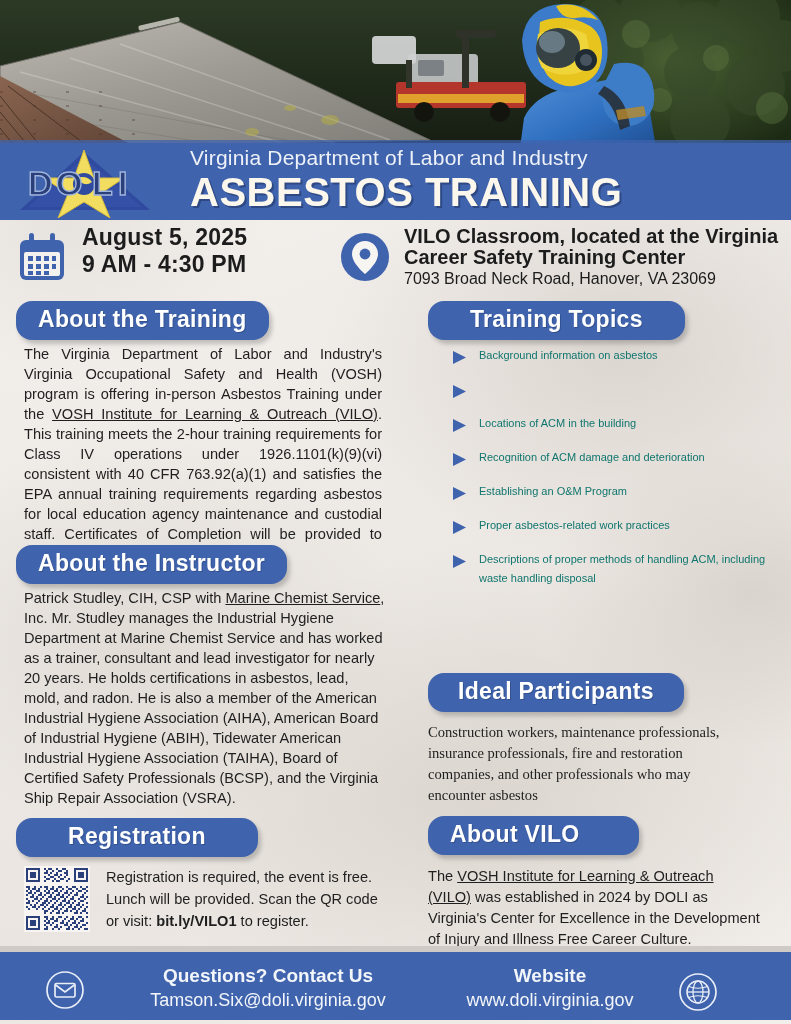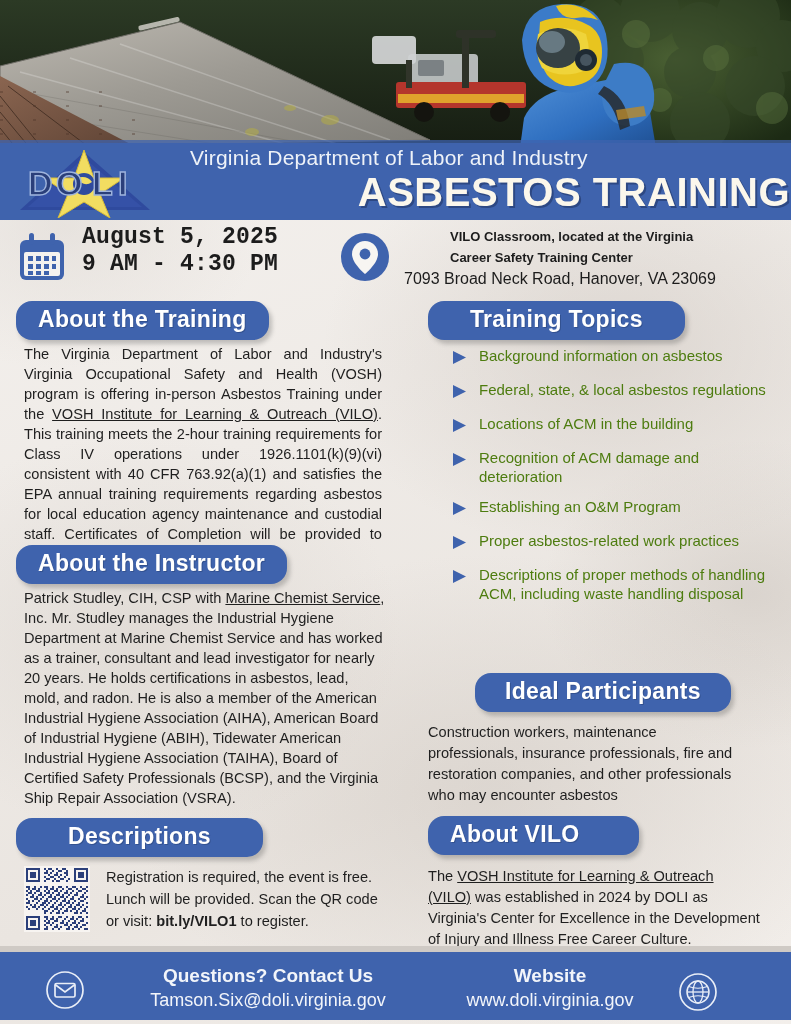--- a/index.html
+++ b/index.html
@@ -59,45 +59,45 @@
     text-align: left;
     color: #eef2f8;
     font-size: 21px;
     letter-spacing: .2px;
     z-index: 4;
   }
   .header-title {
     position: absolute;
     left: 190px; top: 170px;
     width: 600px;
-    text-align: right;
+    text-align: left;
     color: #fbf7ec;
     font-size: 40px;
     font-weight: bold;
     letter-spacing: .5px;
     text-shadow: 2px 2px 0 rgba(25,40,80,.45);
     z-index: 4;
   }
 
   
   .doli-logo {
     position: absolute;
     left: 14px; top: 148px;
     width: 168px; height: 70px;
     z-index: 5;
   }
 
   
   .info-strip { position: absolute; left: 0; top: 222px; width: 791px; height: 72px; z-index: 4; }
   .cal-icon { position: absolute; left: 16px; top: 10px; }
   .date-block { position: absolute; left: 82px; top: 2px; color: #1c1c1c; }
-  .date-line { font-size: 23px; font-weight: bold; line-height: 27px; letter-spacing: .2px; font-family: Liberation Mono, monospace; }
+  .date-line { font-size: 23px; font-weight: bold; line-height: 27px; letter-spacing: .2px; }
   .pin-icon { position: absolute; left: 340px; top: 10px; }
   .loc-block { position: absolute; left: 404px; top: 4px; color: #1c1c1c; width: 380px; }
-  .loc-strong { font-size: 13px; font-weight: bold; line-height: 21px; margin-left: 46px; }
+  .loc-strong { font-size: 20px; font-weight: bold; line-height: 21px; }
   .loc-addr { font-size: 16px; line-height: 21px; }
 
   
   .pill {
     display: inline-block;
     background: #3f63ad;
     color: #ffffff;
     font-weight: bold;
     border-radius: 16px;
     padding: 5px 22px 7px 22px;
@@ -118,21 +118,21 @@
     z-index: 4;
   }
   .just { text-align: justify; }
   .ul { text-decoration: underline; }
   .bold { font-weight: bold; }
 
   
   .topics { position: absolute; left: 452px; top: 346px; width: 320px; z-index: 4; }
   .topic-row { display: flex; align-items: flex-start; margin-bottom: 11px; }
   .topic-arrow { flex: 0 0 auto; margin-right: 12px; margin-top: 4px; }
-  .topic-label { color: #4d7c0f; font-size: 15px; line-height: 19px; }
+  .topic-label { color: #0f766e; font-size: 11px; line-height: 19px; }
 
   
   .qr { position: absolute; left: 24px; top: 866px; width: 66px; height: 66px; z-index: 4; }
 
   
   .footer-divider {
     position: absolute; left: 0; top: 946px; width: 791px; height: 6px;
     background: #cfcac5; z-index: 4;
   }
   .footer {
@@ -344,21 +344,21 @@
 
   <div class="pill-wrap" style="left:16px; top:545px;">
     <span class="pill">About the Instructor</span>
   </div>
 
   <div class="body-text" style="left:24px; top:588px; width:362px;">
     <span>Patrick Studley, CIH, CSP with </span><span class="ul">Marine Chemist Service</span><span>, Inc. Mr. Studley manages the Industrial Hygiene Department at Marine Chemist Service and has worked as a trainer, consultant and lead investigator for nearly 20 years. He holds certifications in asbestos, lead, mold, and radon. He is also a member of the American Industrial Hygiene Association (AIHA), American Board of Industrial Hygiene (ABIH), Tidewater American Industrial Hygiene Association (TAIHA), Board of Certified Safety Professionals (BCSP), and the Virginia Ship Repair Association (VSRA).</span>
   </div>
 
   <div class="pill-wrap" style="left:16px; top:818px;">
-    <span class="pill" style="padding-left:52px; padding-right:52px;">Descriptions</span>
+    <span class="pill" style="padding-left:52px; padding-right:52px;">Registration</span>
   </div>
 
   <div class="qr">
     <svg width="66" height="66" viewBox="0 0 33 33" shape-rendering="crispEdges">
       <rect width="33" height="33" fill="#f7f4f1"></rect>
       <g fill="#2b3f7a">
         <rect x="1" y="1" width="7" height="7"></rect>
           <rect x="25" y="1" width="7" height="7"></rect>
         <rect x="1" y="25" width="7" height="7"></rect>
       </g>
@@ -605,21 +605,20 @@
           </svg>
       </span>
       <span class="topic-label">Background information on asbestos</span>
     </div>
     <div class="topic-row">
       <span class="topic-arrow">
         <svg width="15" height="15" viewBox="0 0 15 15">
             <polygon points="1,1 14,7.5 1,14" fill="#3f63ad"></polygon>
           </svg>
       </span>
-      <span class="topic-label">Federal, state, &amp; local asbestos regulations</span>
     </div>
     <div class="topic-row">
       <span class="topic-arrow">
         <svg width="15" height="15" viewBox="0 0 15 15">
             <polygon points="1,1 14,7.5 1,14" fill="#3f63ad"></polygon>
           </svg>
       </span>
       <span class="topic-label">Locations of ACM in the building</span>
     </div>
     <div class="topic-row">
@@ -650,24 +649,24 @@
       <span class="topic-arrow">
         <svg width="15" height="15" viewBox="0 0 15 15">
             <polygon points="1,1 14,7.5 1,14" fill="#3f63ad"></polygon>
           </svg>
       </span>
       <span class="topic-label">Descriptions of proper methods of handling ACM, including waste handling disposal</span>
     </div>
   </div>
 
   <div class="pill-wrap" style="left:428px; top:673px;">
-    <span class="pill" style="padding-left:30px; padding-right:30px;margin-left:47px;">Ideal Participants</span>
-  </div>
-
-  <div class="body-text" style="left:428px; top:722px; width:320px; line-height:21px;">Construction workers, maintenance professionals, insurance professionals, fire and restoration companies, and other professionals who may encounter asbestos</div>
+    <span class="pill" style="padding-left:30px; padding-right:30px;">Ideal Participants</span>
+  </div>
+
+  <div class="body-text" style="left:428px; top:722px; width:320px; line-height:21px;font-family:Liberation Serif, serif;">Construction workers, maintenance professionals, insurance professionals, fire and restoration companies, and other professionals who may encounter asbestos</div>
 
   <div class="pill-wrap" style="left:428px; top:816px;">
     <span class="pill" style="padding-right:60px;">About VILO</span>
   </div>
 
   <div class="body-text" style="left:428px; top:866px; width:332px; line-height:21px;">
     <span>The </span><span class="ul">VOSH Institute for Learning &amp; Outreach (VILO)</span><span> was established in 2024 by DOLI as Virginia's Center for Excellence in the Development of Injury and Illness Free Career Culture.</span>
   </div>
 
   <div class="footer-divider"></div>

